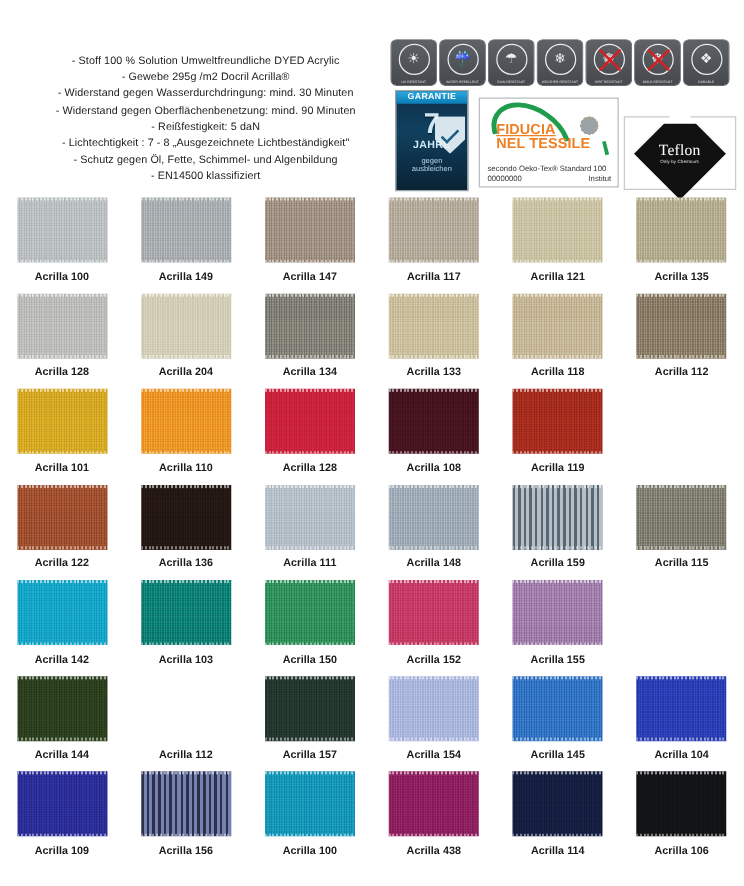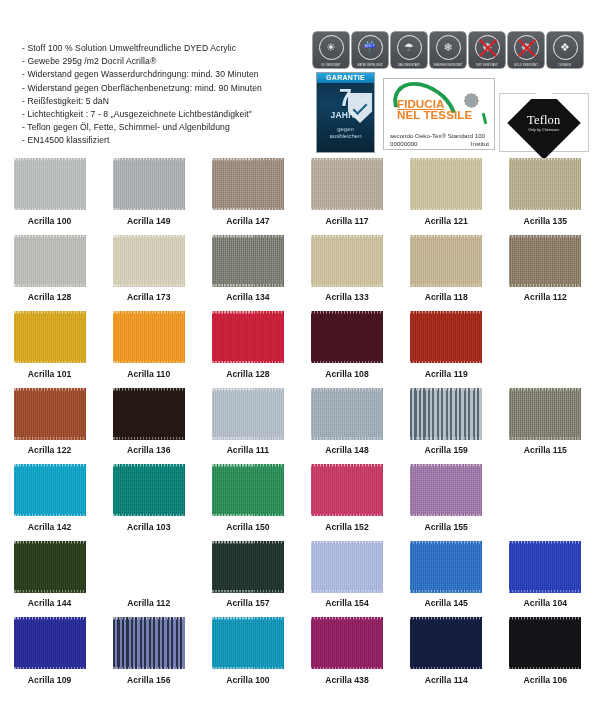--- a/index.html
+++ b/index.html
@@ -12,20 +12,21 @@
     position:relative;
   }
   
   #header{
     position:absolute; left:0; top:0; width:595px; height:158px;
   }
   #spec-list{
     position:absolute; left:22px; top:42px; width:285px;
     font-size:8.6px; line-height:13.2px; color:#222;
     letter-spacing:.01em;
+    text-align:center;
   }
   #spec-list .spec-line{white-space:nowrap;}
 
   
   #icon-strip{
     position:absolute; left:313px; top:32px;
     display:flex; gap:3px;
   }
   .prop-icon{
     width:36px;height:36px;
@@ -225,21 +226,21 @@
 
 <div id="header">
 
   <div id="spec-list">
       <div class="spec-line">- Stoff 100 % Solution Umweltfreundliche DYED Acrylic</div>
       <div class="spec-line">- Gewebe 295g /m2 Docril Acrilla®</div>
       <div class="spec-line">- Widerstand gegen Wasserdurchdringung: mind. 30 Minuten</div>
       <div class="spec-line">- Widerstand gegen Oberflächenbenetzung: mind. 90 Minuten</div>
       <div class="spec-line">- Reißfestigkeit: 5 daN</div>
       <div class="spec-line">- Lichtechtigkeit : 7 - 8 „Ausgezeichnete Lichtbeständigkeit"</div>
-      <div class="spec-line">- Teflon gegen Öl, Fette, Schimmel- und Algenbildung</div>
+      <div class="spec-line">- Schutz gegen Öl, Fette, Schimmel- und Algenbildung</div>
       <div class="spec-line">- EN14500 klassifiziert</div>
     </div>
 
   <div id="icon-strip">
       <div class="prop-icon">
         <div class="circ">
           <span class="glyph">☀</span>
         </div>
         <div class="cap">UV RESISTANT</div>
       </div>
@@ -351,21 +352,21 @@
         <div class="swatch-label">Acrilla 135</div>
       </div>
     </div>
     <div class="swatch-row">
       <div class="swatch-cell">
         <div class="swatch-chip" style="background: rgb(185, 185, 182);"></div>
         <div class="swatch-label">Acrilla 128</div>
       </div>
       <div class="swatch-cell">
         <div class="swatch-chip" style="background: rgb(210, 205, 182);"></div>
-        <div class="swatch-label">Acrilla 173</div>
+        <div class="swatch-label">Acrilla 204</div>
       </div>
       <div class="swatch-cell">
         <div class="swatch-chip" style="background: rgb(124, 123, 114);"></div>
         <div class="swatch-label">Acrilla 134</div>
       </div>
       <div class="swatch-cell">
         <div class="swatch-chip" style="background: rgb(202, 190, 156);"></div>
         <div class="swatch-label">Acrilla 133</div>
       </div>
       <div class="swatch-cell">

